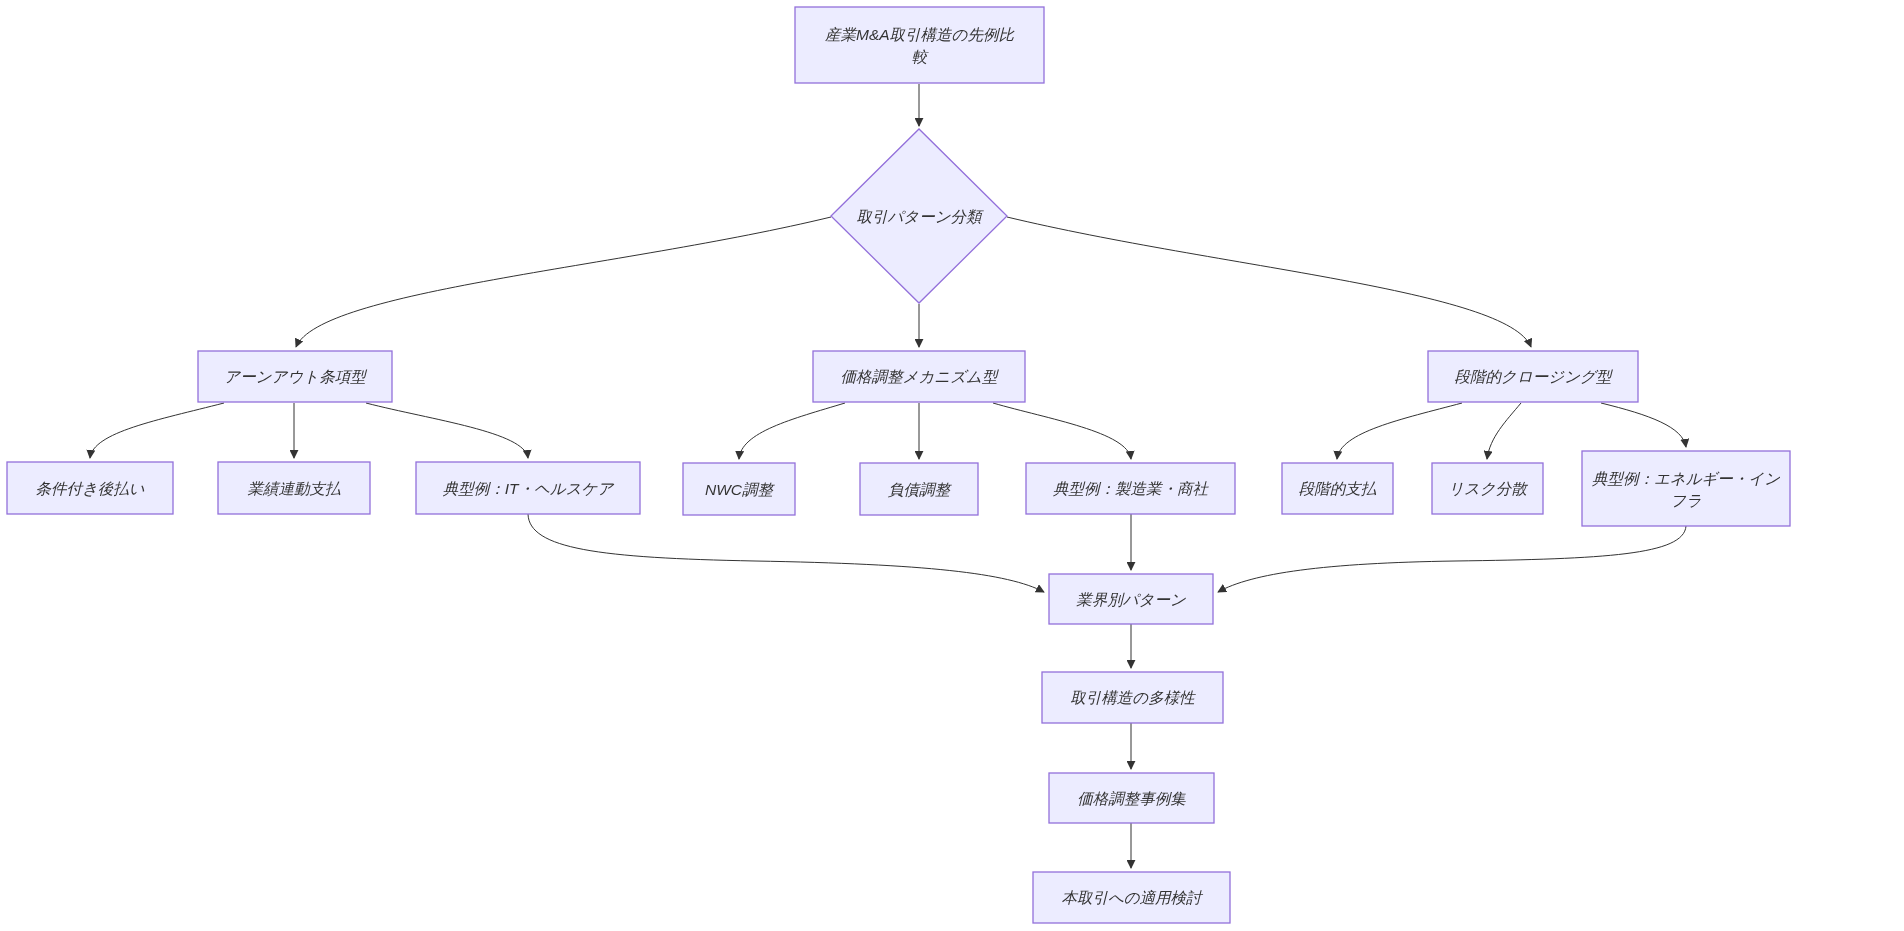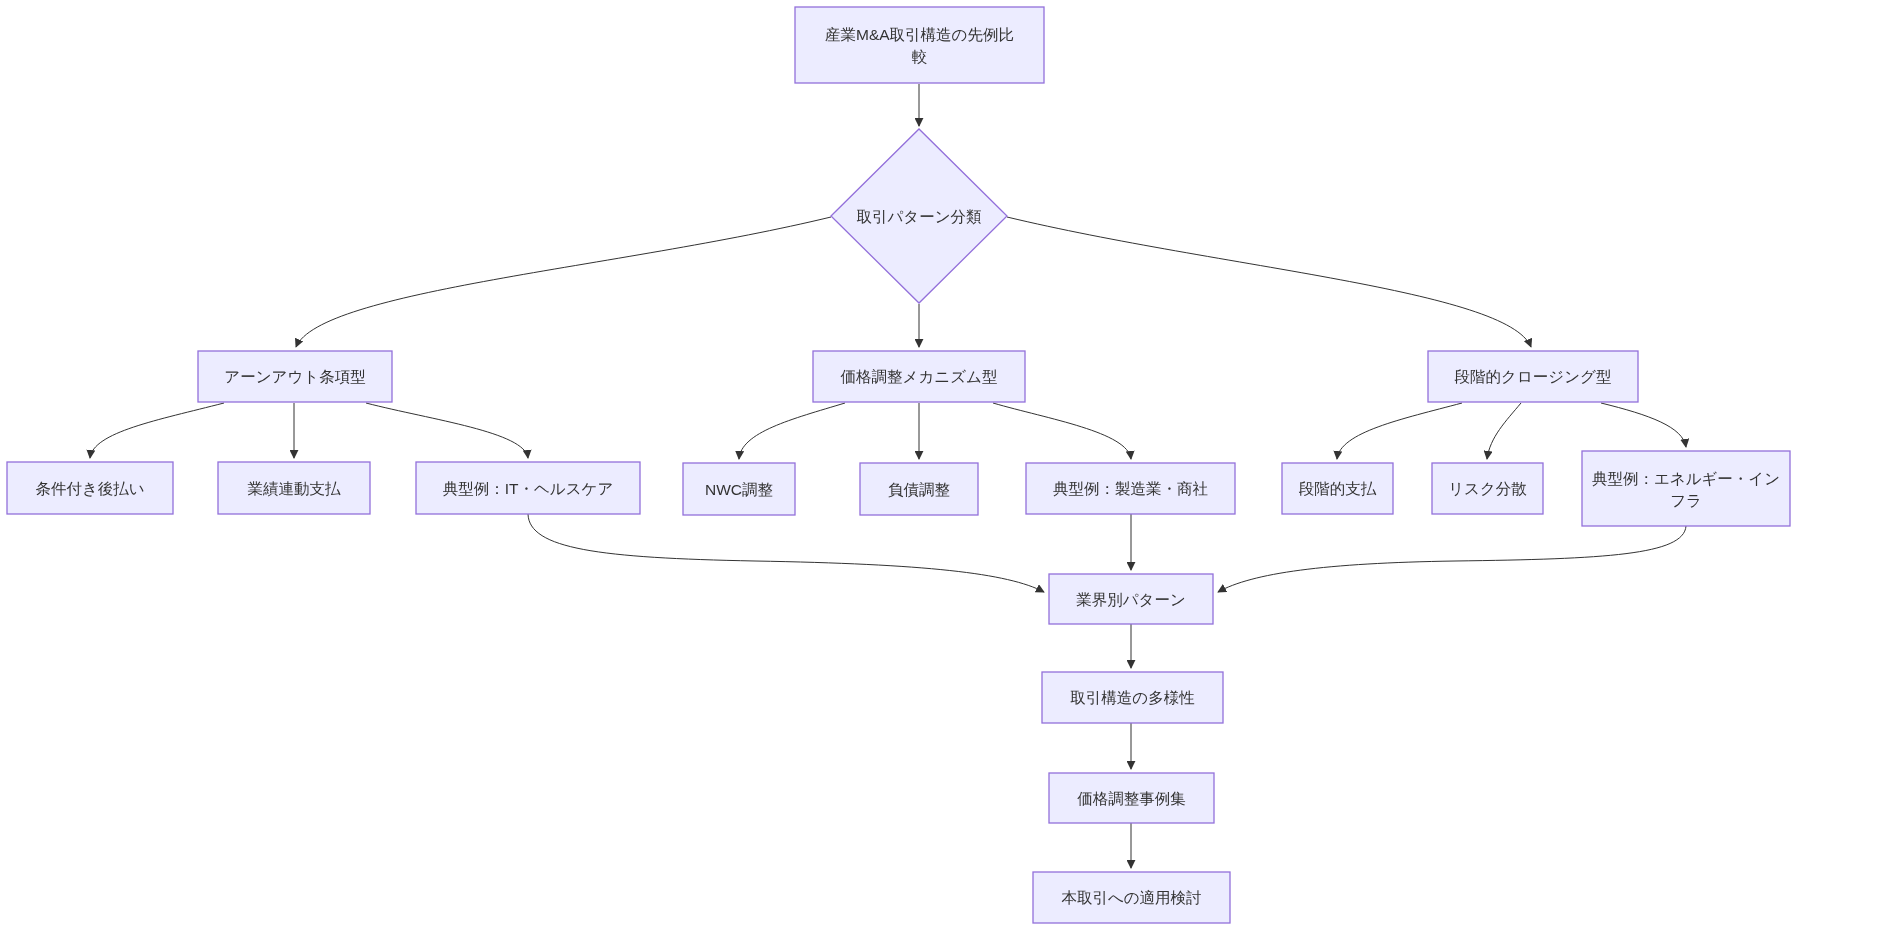--- a/index.html
+++ b/index.html
@@ -10,20 +10,21 @@
   body {
     width: 1904px;
     height: 931px;
     overflow: hidden;
     font-family: "Liberation Sans", "DejaVu Sans", sans-serif;
   }
   #canvas {
     position: relative;
     width: 1904px;
     height: 931px;
+    font-style: italic;
   }
   svg {
     display: block;
   }
   .node-shape {
     stroke-width: 1.3px;
   }
   .node-label {
     font-family: "Liberation Sans", "DejaVu Sans", sans-serif;
     font-size: 15.5px;

